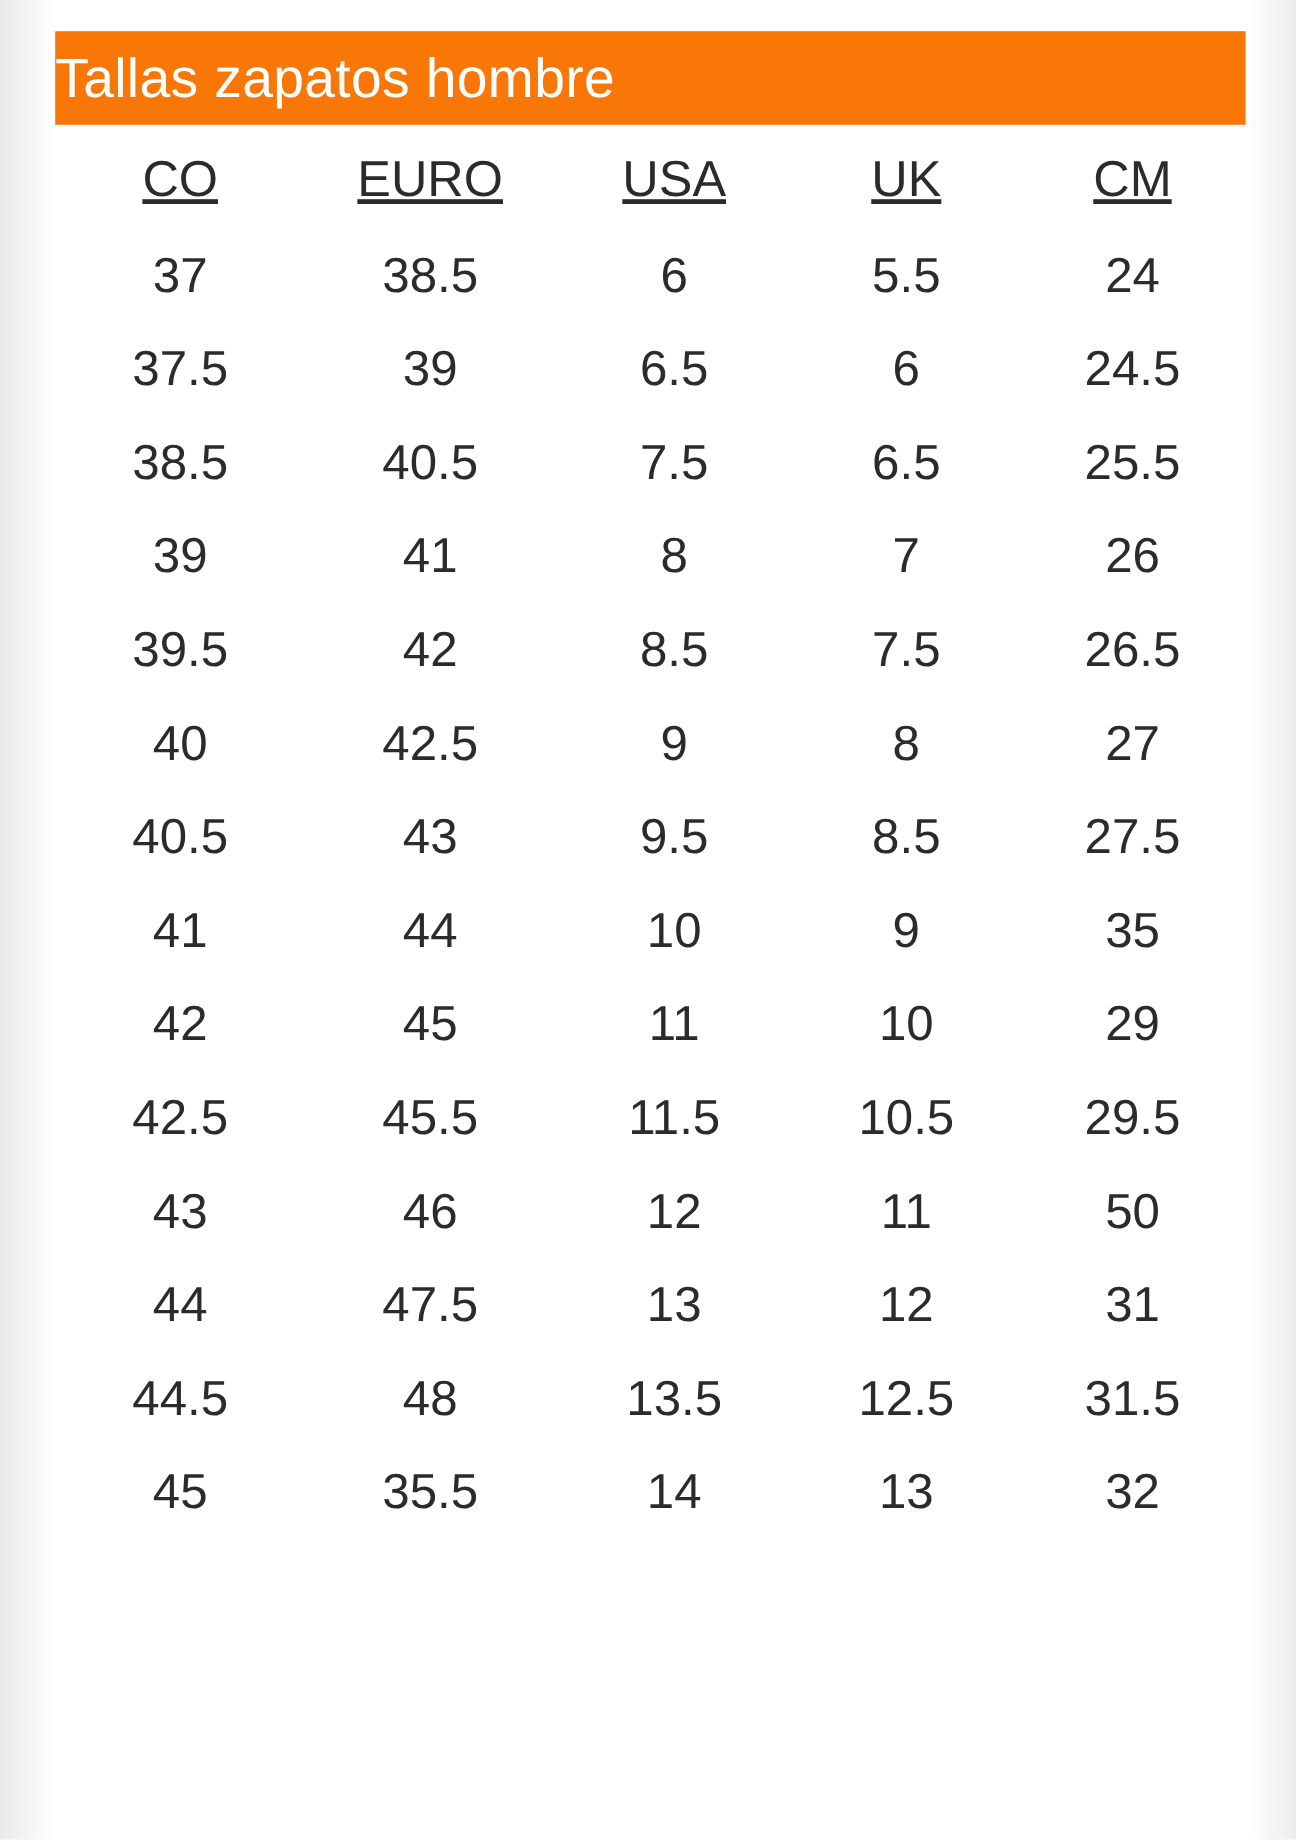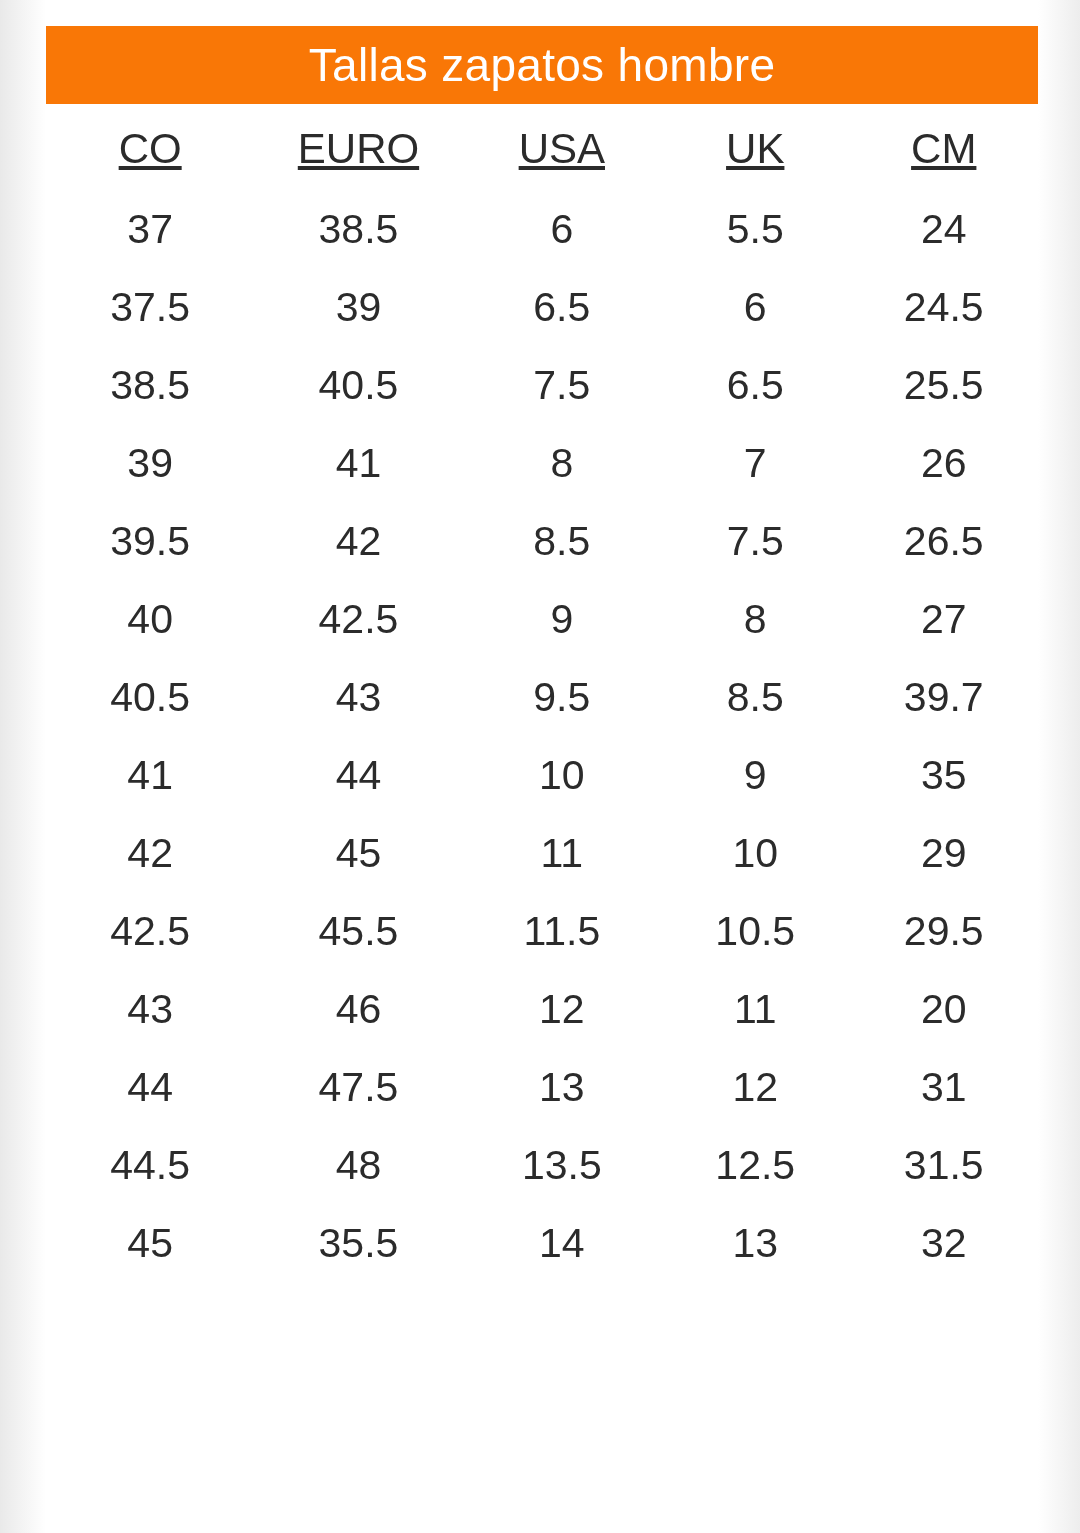--- a/index.html
+++ b/index.html
@@ -43,21 +43,21 @@
     top: 0;
     width: 992px;
     height: 1533px;
   }
   .title-bar {
     margin-top: 26px;
     height: 78px;
     background: #f97706;
     display: flex;
     align-items: center;
-    justify-content: center;
+    justify-content: flex-start;
   }
   .title-text {
     color: #ffffff;
     font-size: 46px;
     font-weight: 400;
     letter-spacing: 0.3px;
     line-height: 1;
   }
   table.size-table {
     width: 100%;
@@ -158,21 +158,21 @@
           <td>42.5</td>
           <td>9</td>
           <td>8</td>
           <td>27</td>
         </tr>
         <tr>
           <td>40.5</td>
           <td>43</td>
           <td>9.5</td>
           <td>8.5</td>
-          <td>39.7</td>
+          <td>27.5</td>
         </tr>
         <tr>
           <td>41</td>
           <td>44</td>
           <td>10</td>
           <td>9</td>
           <td>35</td>
         </tr>
         <tr>
           <td>42</td>
@@ -186,21 +186,21 @@
           <td>45.5</td>
           <td>11.5</td>
           <td>10.5</td>
           <td>29.5</td>
         </tr>
         <tr>
           <td>43</td>
           <td>46</td>
           <td>12</td>
           <td>11</td>
-          <td>20</td>
+          <td>50</td>
         </tr>
         <tr>
           <td>44</td>
           <td>47.5</td>
           <td>13</td>
           <td>12</td>
           <td>31</td>
         </tr>
         <tr>
           <td>44.5</td>

